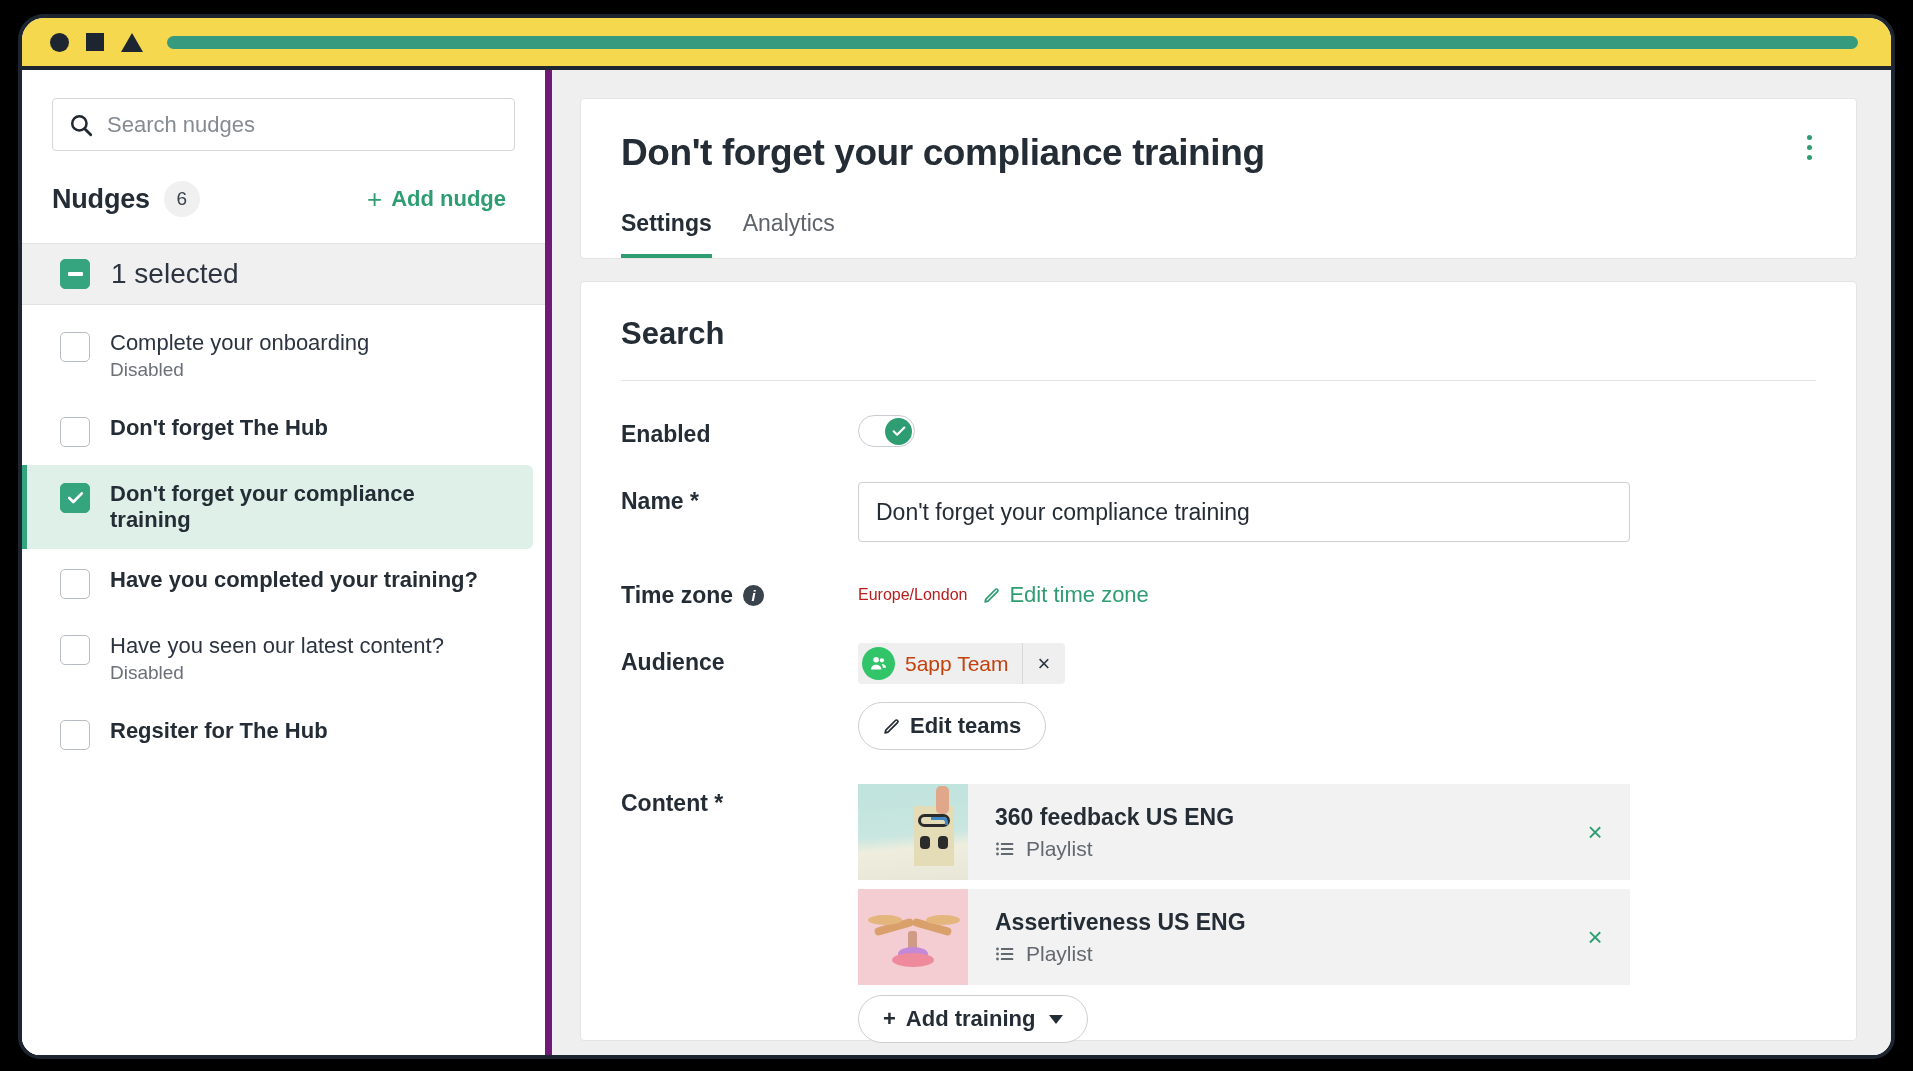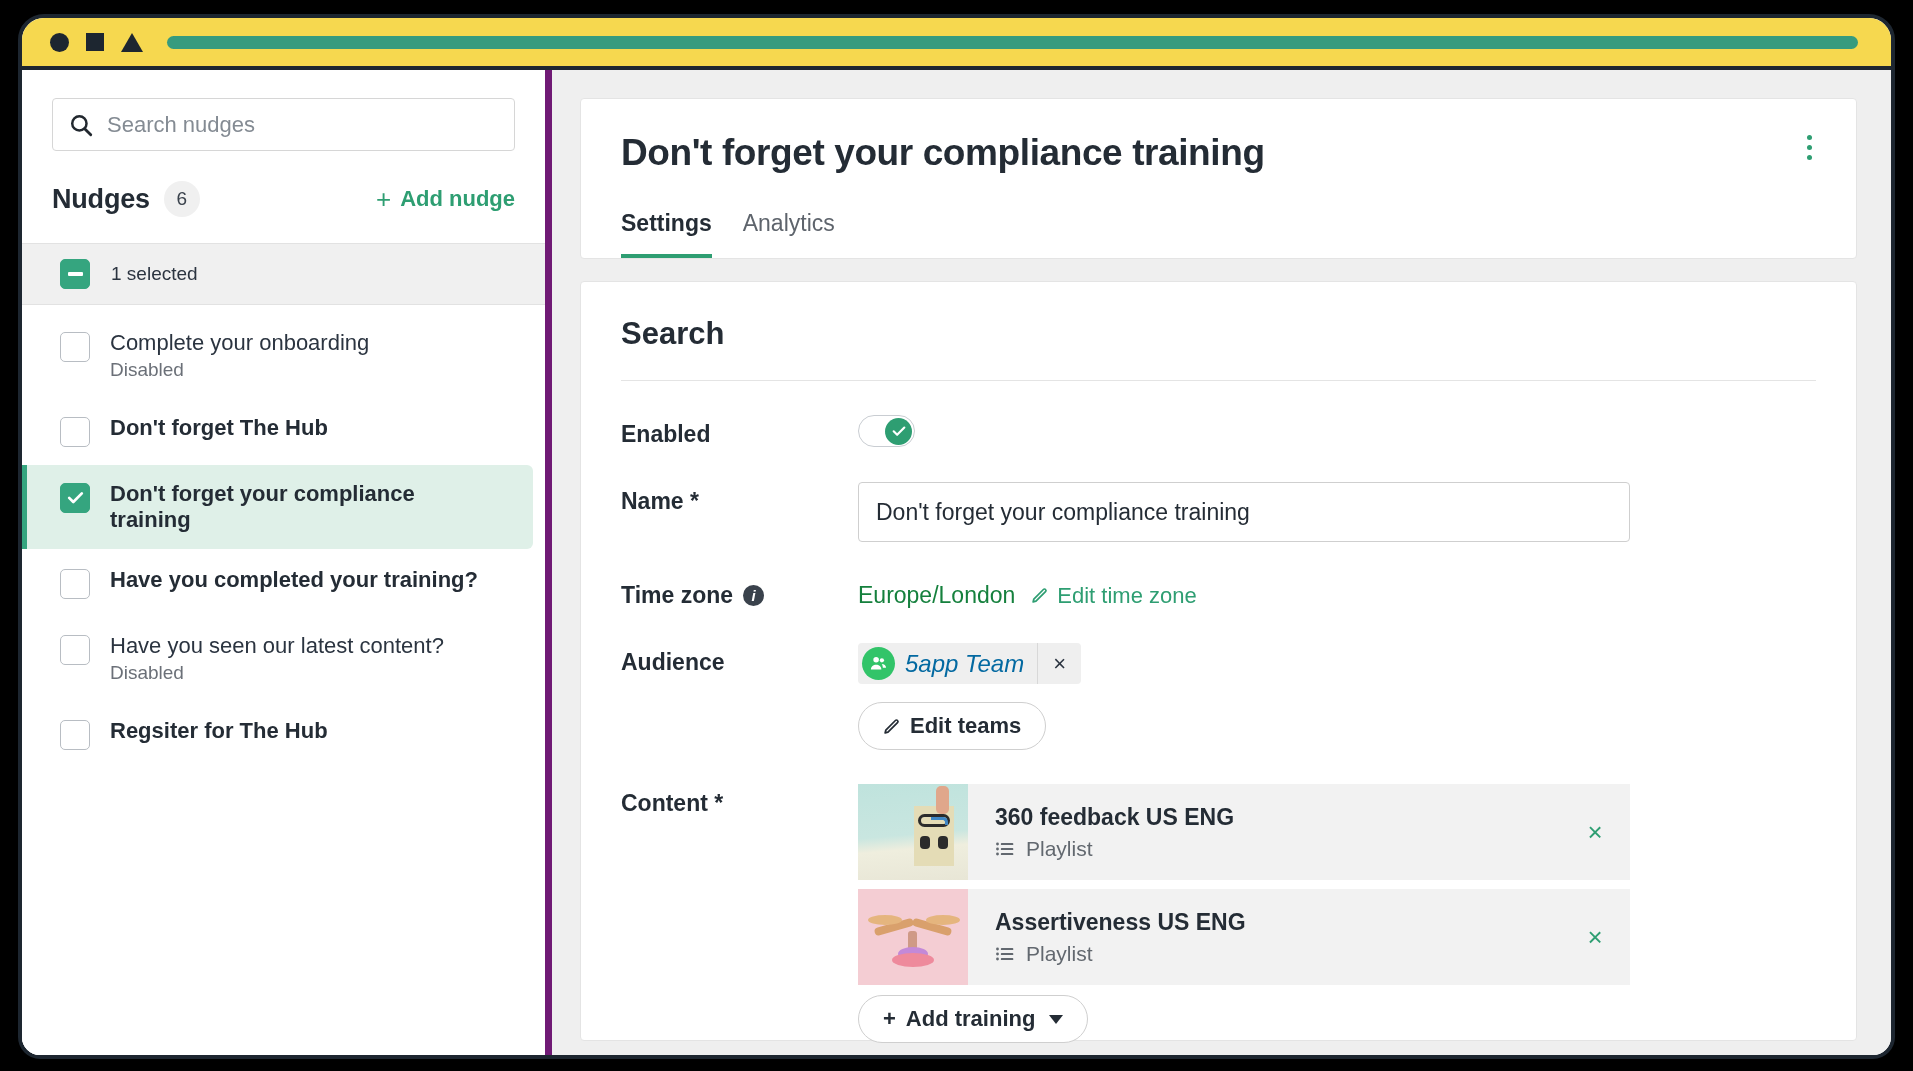--- a/index.html
+++ b/index.html
@@ -92,21 +92,21 @@
     font-size: 22px;
     font-family: "Liberation Sans", sans-serif;
     color: #2b3440;
     background: transparent;
   }
   #search-input::placeholder { color: #848b93; }
 
   #nudges-header {
     display: flex;
     align-items: center;
-    padding: 30px 30px 26px 30px;
+    padding: 30px 39px 26px 30px;
   }
   #nudges-title {
     font-size: 27px;
     font-weight: bold;
     color: #242c35;
     letter-spacing: -0.2px;
   }
   #nudges-count {
     margin-left: 14px;
     min-width: 36px;
@@ -138,21 +138,21 @@
   #select-bar {
     background: #f0f0f0;
     border-top: 1px solid #e2e2e2;
     border-bottom: 1px solid #e2e2e2;
     height: 62px;
     display: flex;
     align-items: center;
     padding-left: 38px;
     gap: 21px;
   }
-  #select-bar-label { font-size: 19px; color: #2b3440; }
+  #select-bar-label { font-size: 28px; color: #2b3440; }
 
   .cbox {
     width: 30px; height: 30px;
     border-radius: 5px;
     flex-shrink: 0;
     display: flex;
     align-items: center;
     justify-content: center;
     cursor: pointer;
   }
@@ -295,21 +295,21 @@
     width: 21px; height: 21px; border-radius: 50%;
     background: #3a424c; color: #fff;
     font-size: 15px; font-weight: bold;
     display: flex; align-items: center; justify-content: center;
     font-style: italic;
   }
 
   #timezone-row-field {
     display: flex; align-items: center; gap: 16px; padding-top: 6px;
   }
-  #timezone-value { font-size: 23px; color: #15803d; }
+  #timezone-value { font-size: 16px; color: #b91c1c; }
   #edit-timezone {
     display: flex; align-items: center; gap: 9px;
     color: #2e9e72; font-size: 22px; cursor: pointer;
     background: none; border: none; font-family: "Liberation Sans", sans-serif;
   }
 
   #audience-chip {
     display: inline-flex;
     align-items: center;
     background: #efefef;
@@ -317,21 +317,21 @@
     height: 41px;
     overflow: hidden;
   }
   #audience-chip .avatar {
     width: 33px; height: 33px; border-radius: 50%;
     background: #32c469;
     display: flex; align-items: center; justify-content: center;
     margin: 0 10px 0 4px;
     flex-shrink: 0;
   }
-  #audience-chip .chip-label { font-size: 24px; color: #0369a1; padding-right: 13px; font-style: italic; }
+  #audience-chip .chip-label { font-size: 21px; color: #c2410c; padding-right: 13px; }
   #audience-chip .chip-remove {
     border-left: 1px solid #d8d8d8;
     padding: 0 15px;
     height: 100%;
     display: flex; align-items: center;
     font-size: 22px; color: #2b3440;
     cursor: pointer; background: none; border-top: none;
     border-right: none; border-bottom: none;
     font-family: "Liberation Sans", sans-serif;
   }

